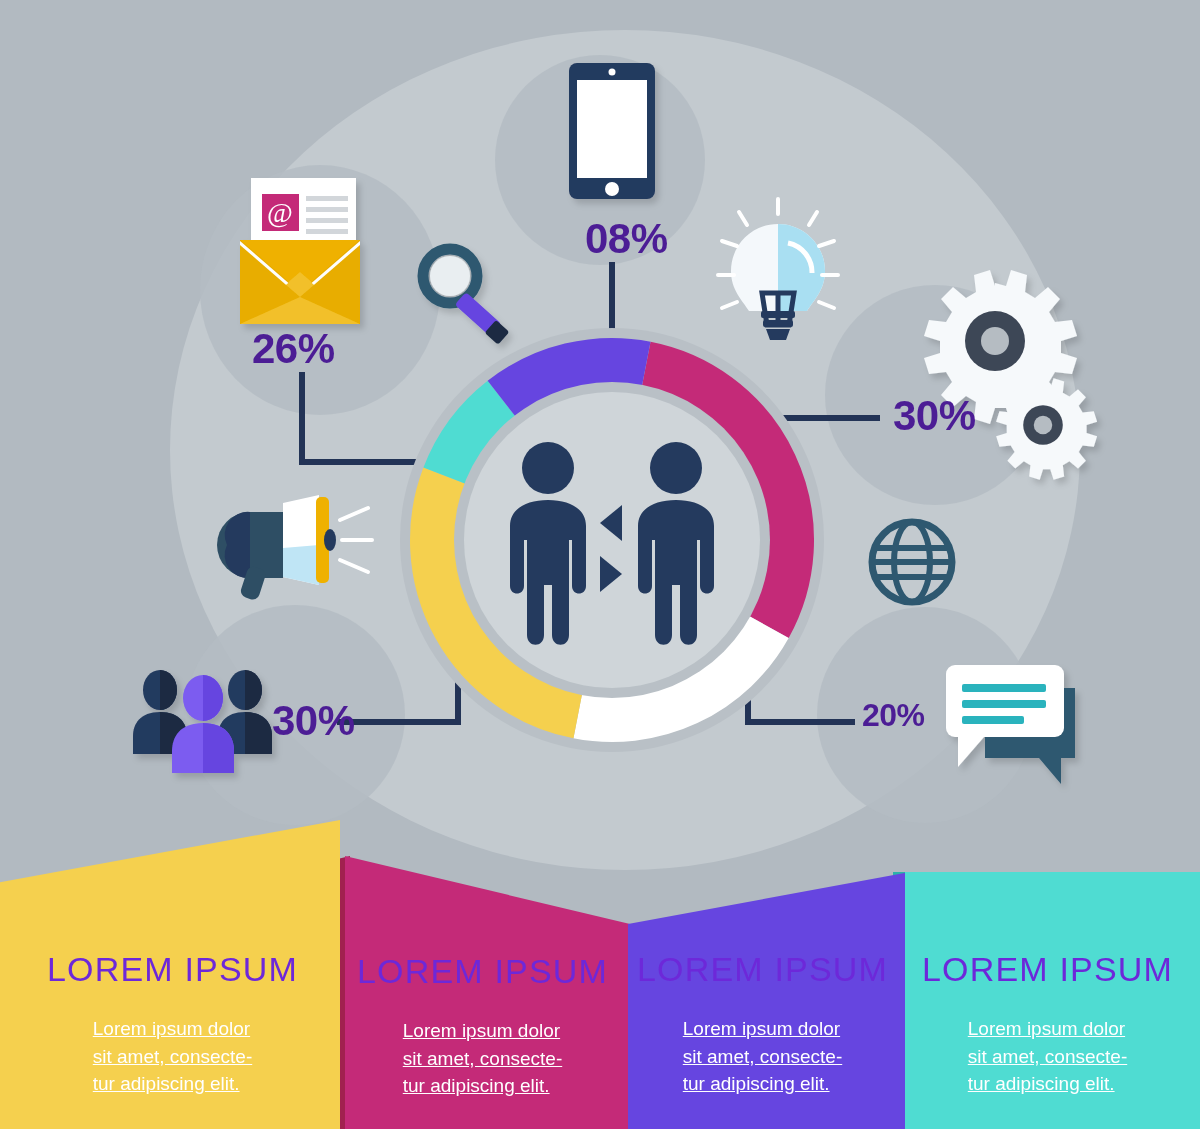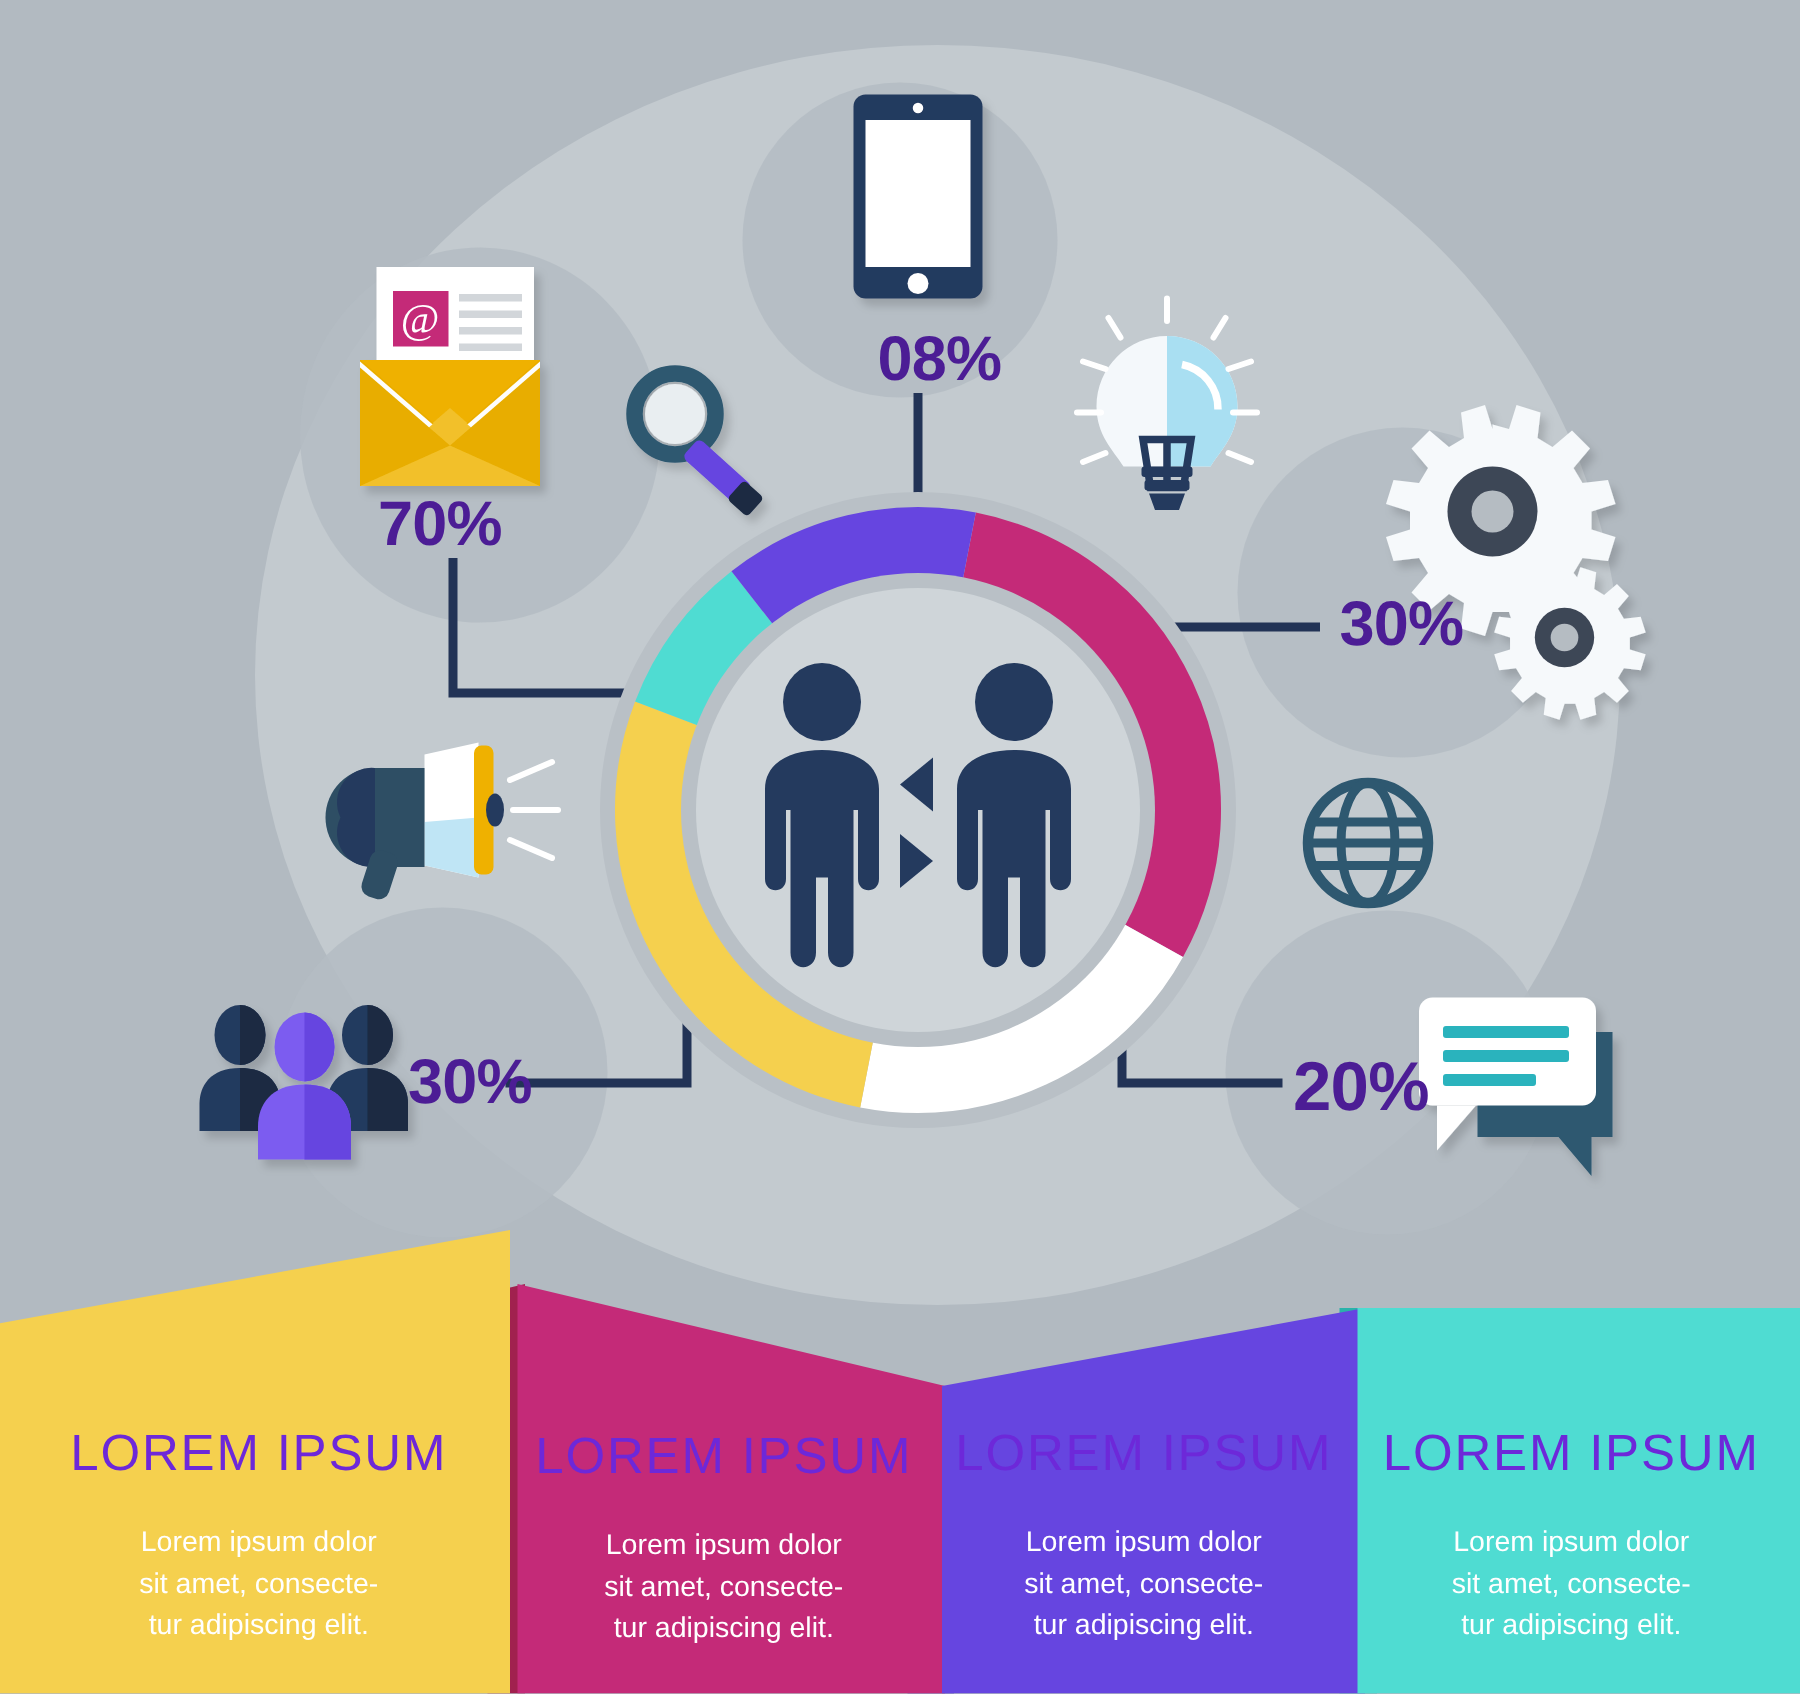--- a/index.html
+++ b/index.html
@@ -12,22 +12,23 @@
   svg.layer{position:absolute;left:0;top:0;width:1200px;height:1129px;overflow:visible;}
   .pct{
     position:absolute;color:#4c1d95;font-weight:700;letter-spacing:-0.5px;
     font-family:"Liberation Sans","DejaVu Sans",sans-serif;
   }
   .panel-title{
     color:#6d28d9;font-size:34px;letter-spacing:1.2px;font-weight:400;
     white-space:nowrap;
   }
   .panel-body{
-    color:#ffffff;font-size:19px;line-height:1.45;text-align:center;
+    color:#ffffff;font-size:19px;line-height:1.45;
     font-weight:400;
+    text-decoration:underline;
   }
   .panel-text{position:absolute;display:flex;flex-direction:column;align-items:center;}
 </style>
 </head>
 <body>
 
 <div class="stage">
 
   <svg class="layer" viewBox="0 0 1200 1129">
     <defs>
@@ -226,23 +227,23 @@
       <g transform="translate(172,675)">
         <path d="M31,0 a20,23 0 0 1 20,23 a20,23 0 0 1 -20,23 a20,23 0 0 1 -20,-23 a20,23 0 0 1 20,-23 z" fill="#7b5cf0"></path>
         <path d="M31,48 c-23,0 -31,14 -31,28 l0,22 l62,0 l0,-22 c0,-14 -8,-28 -31,-28 z" fill="#7b5cf0"></path>
         <path d="M31,0 a20,23 0 0 1 0,46 z" fill="#6645e0"></path>
         <path d="M31,48 c23,0 31,14 31,28 l0,22 l-31,0 z" fill="#6645e0"></path>
       </g>
     </g>
   </svg>
 
   <div class="pct" style="left:585px;top:215px;font-size:42px;">08%</div>
-  <div class="pct" style="left:252px;top:325px;font-size:42px;">70%</div>
+  <div class="pct" style="left:252px;top:325px;font-size:42px;">26%</div>
   <div class="pct" style="left:893px;top:392px;font-size:42px;">30%</div>
-  <div class="pct" style="left:862px;top:697px;font-size:46px;">20%</div>
+  <div class="pct" style="left:862px;top:697px;font-size:32px;">20%</div>
   <div class="pct" style="left:272px;top:697px;font-size:42px;">30%</div>
 
   <svg class="layer" viewBox="0 0 1200 1129">
 
     <polygon points="893,872 918,872 918,1129 893,1129" fill="#2ab2aa"></polygon>
     <polygon points="605,930 630,924 636,1129 605,1129" fill="#4a2fbe"></polygon>
     <polygon points="325,862 350,856 350,1129 325,1129" fill="#a1214f"></polygon>
 
     <polygon points="-10,884 340,820 340,1129 -10,1129" fill="#f5d04e"></polygon>
 

